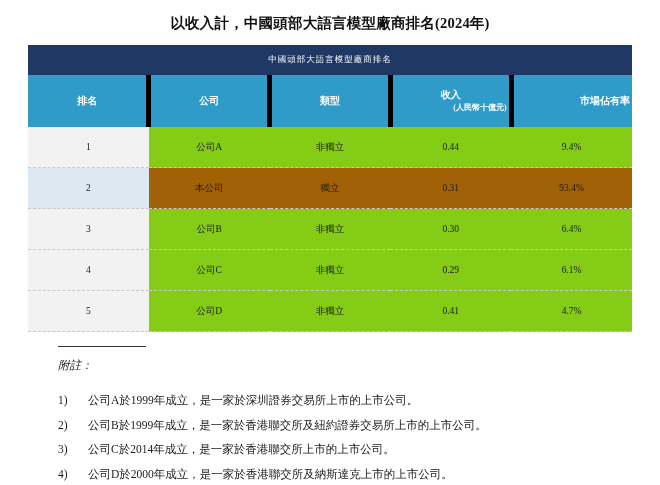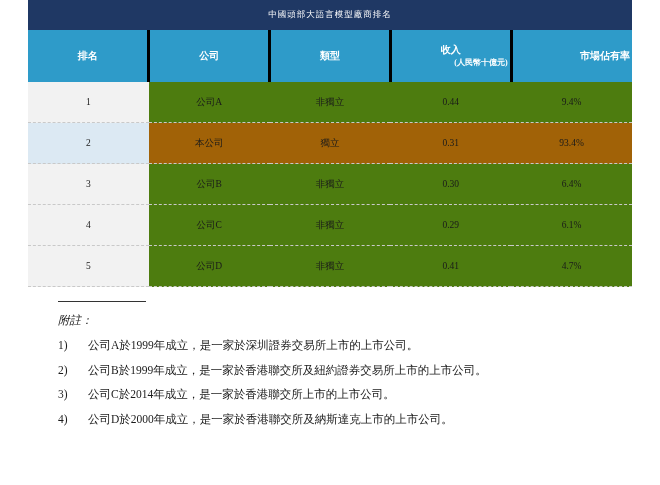--- a/index.html
+++ b/index.html
@@ -44,40 +44,40 @@
     padding: 9px 0 9px 0;
     font-family: "Liberation Sans", sans-serif;
   }
   .head-row td {
     background: #2e9bc9;
     color: #ffffff;
     text-align: center;
     font-size: 10px;
     font-weight: bold;
     padding: 9px 2px;
-    border-right: 3px solid #000000;
+    border-right: 5px solid #000000;
     line-height: 1.25;
     vertical-align: middle;
     height: 34px;
   }
   .head-row td:last-child { border-right: none; text-align: right; }
   .head-sub {
     display: block;
     font-size: 8px;
     font-weight: bold;
     margin-top: 1px;
     text-align: right;
   }
   .data-row td {
     text-align: center;
     font-size: 9.5px;
     padding: 11px 2px;
     border-bottom: 1px dashed #c9c9c9;
     color: #1a1a1a;
-    background: #4d7c0f;
+    background: #84cc16;
     height: 18px;
   }
   .data-row.highlight td {
     background: #a16207;
     font-weight: normal;
   }
   .data-row.highlight td.col-rank {
     background: #dce9f3;
   }
   .data-row td.col-rank {
@@ -92,40 +92,41 @@
     background: #333333;
     margin: 14px 0 10px 30px;
   }
   .notes {
     margin: 0 0 0 30px;
     font-size: 11.5px;
     line-height: 1.55;
   }
   .notes-label {
     font-style: italic;
-    margin-bottom: 7px;
+    margin-bottom: 17px;
     font-size: 11.5px;
   }
   .note-item {
     display: flex;
     margin-bottom: 7px;
   }
   .note-num {
     width: 30px;
     flex: 0 0 30px;
   }
   .note-text {
     flex: 1;
   }
 </style>
 </head>
 <body>
 
 <div class="page">
 
+  <div class="doc-title">以收入計，中國頭部大語言模型廠商排名(2024年)</div>
 
   <table class="rank-table">
     <tbody>
         <tr class="band-row">
       <td colspan="5">中國頭部大語言模型廠商排名</td>
     </tr>
     <tr class="head-row">
       <td style="width:74px">
         <span>排名</span>
       </td>

